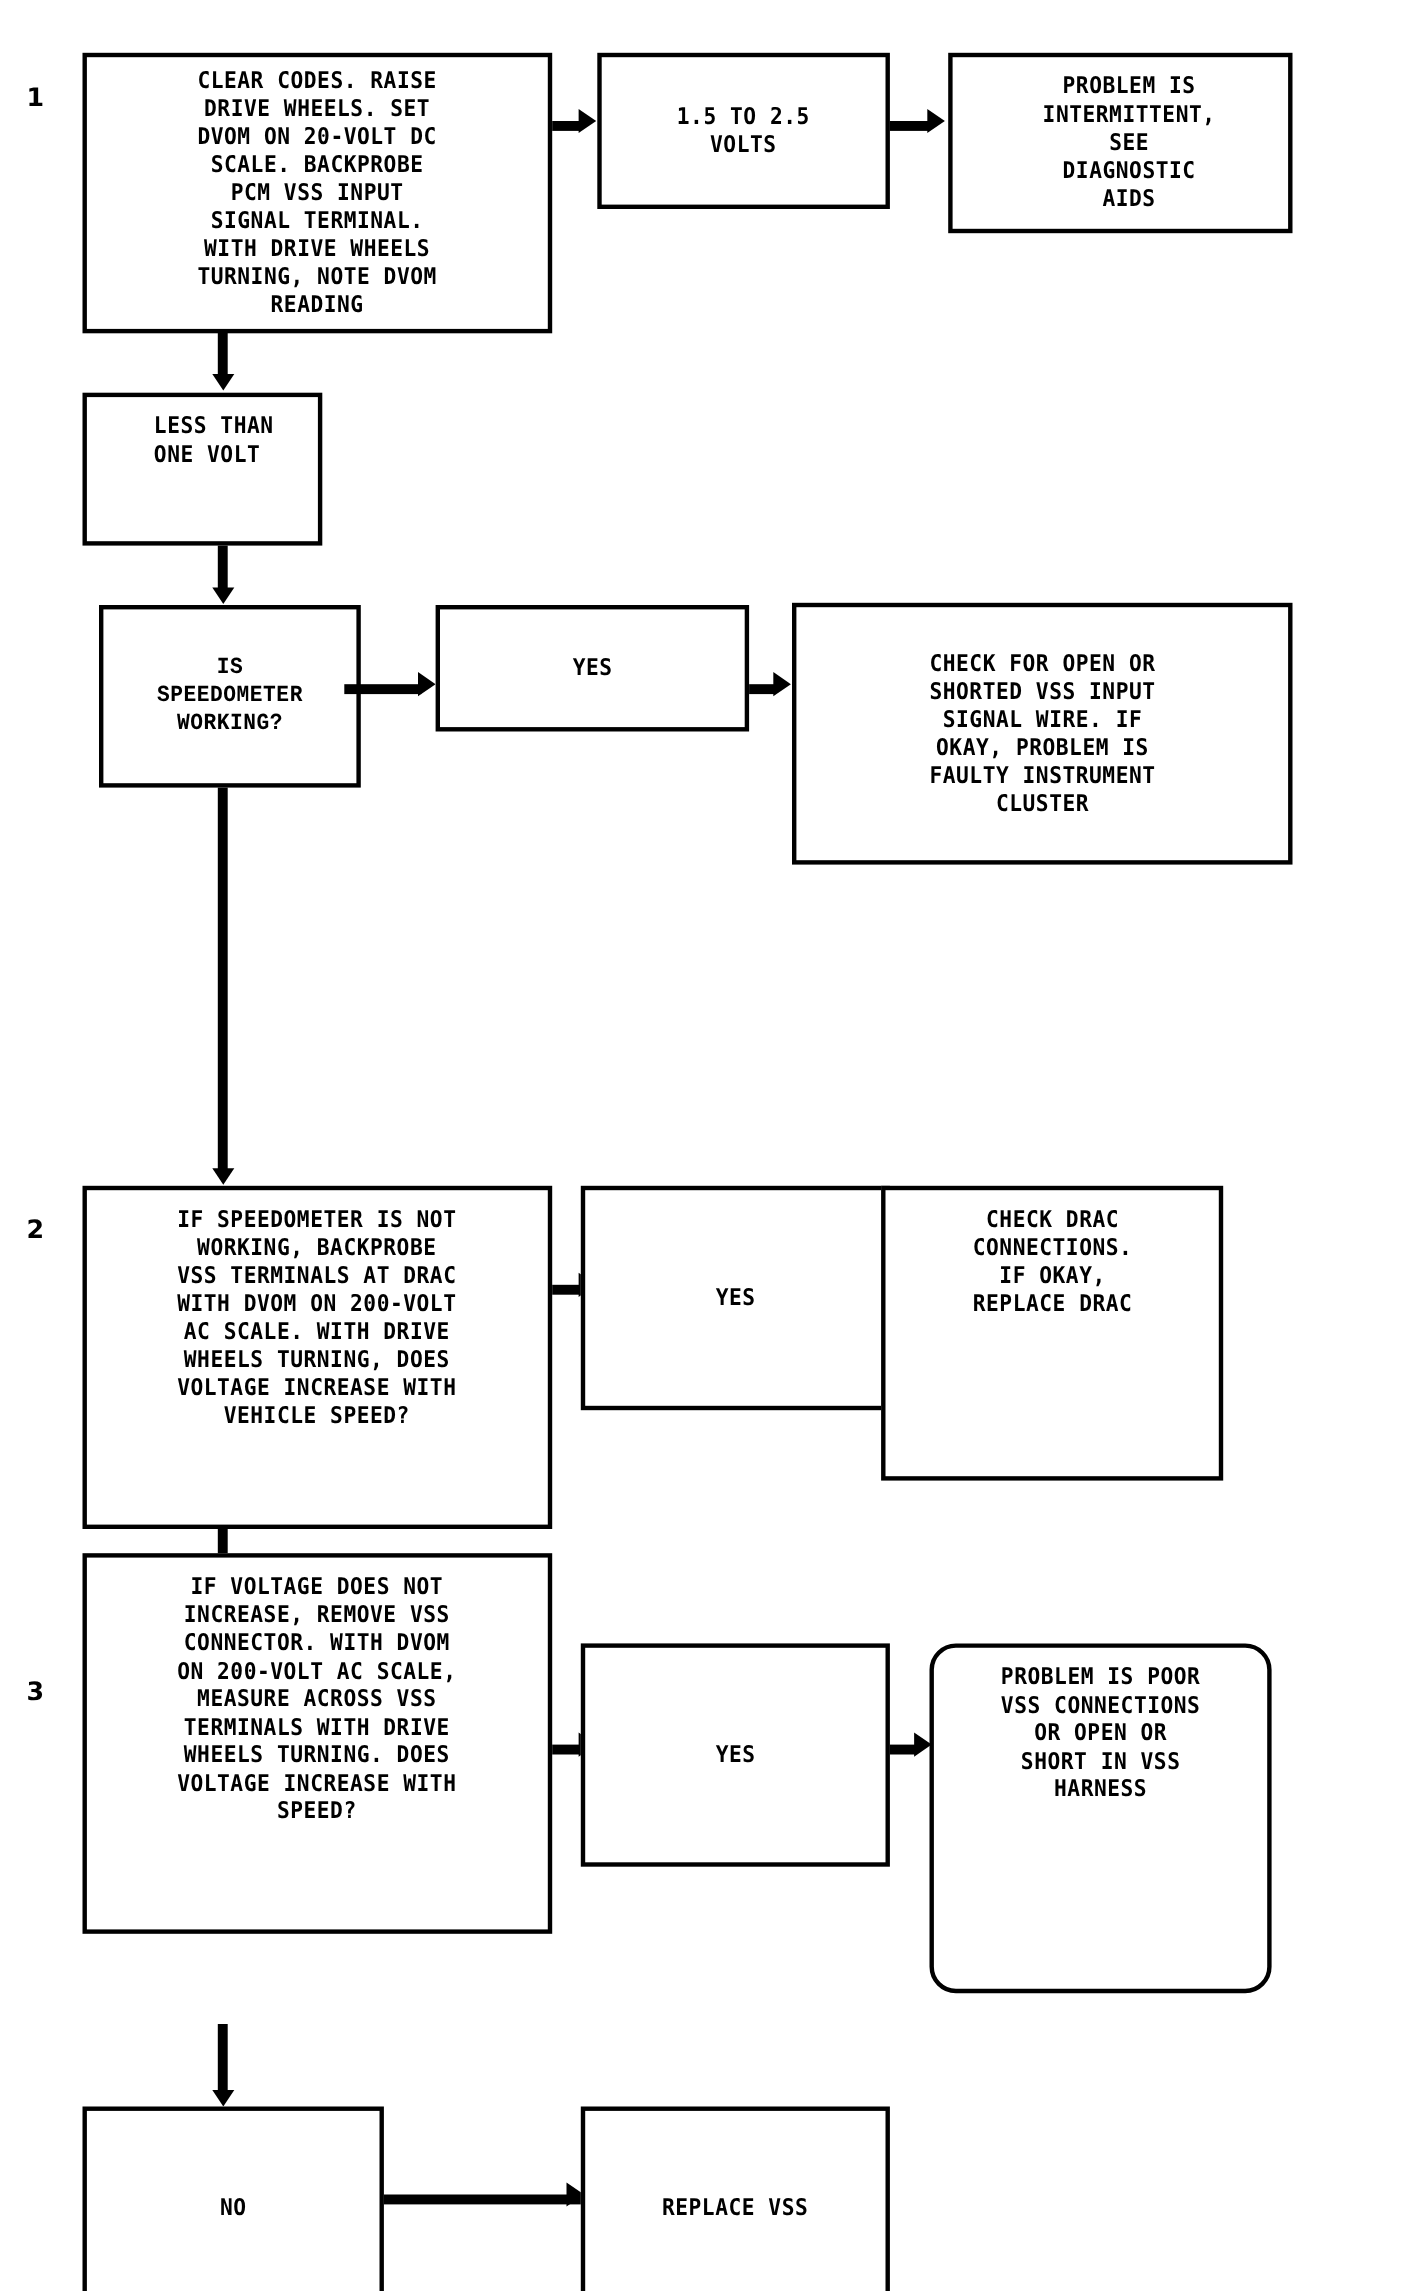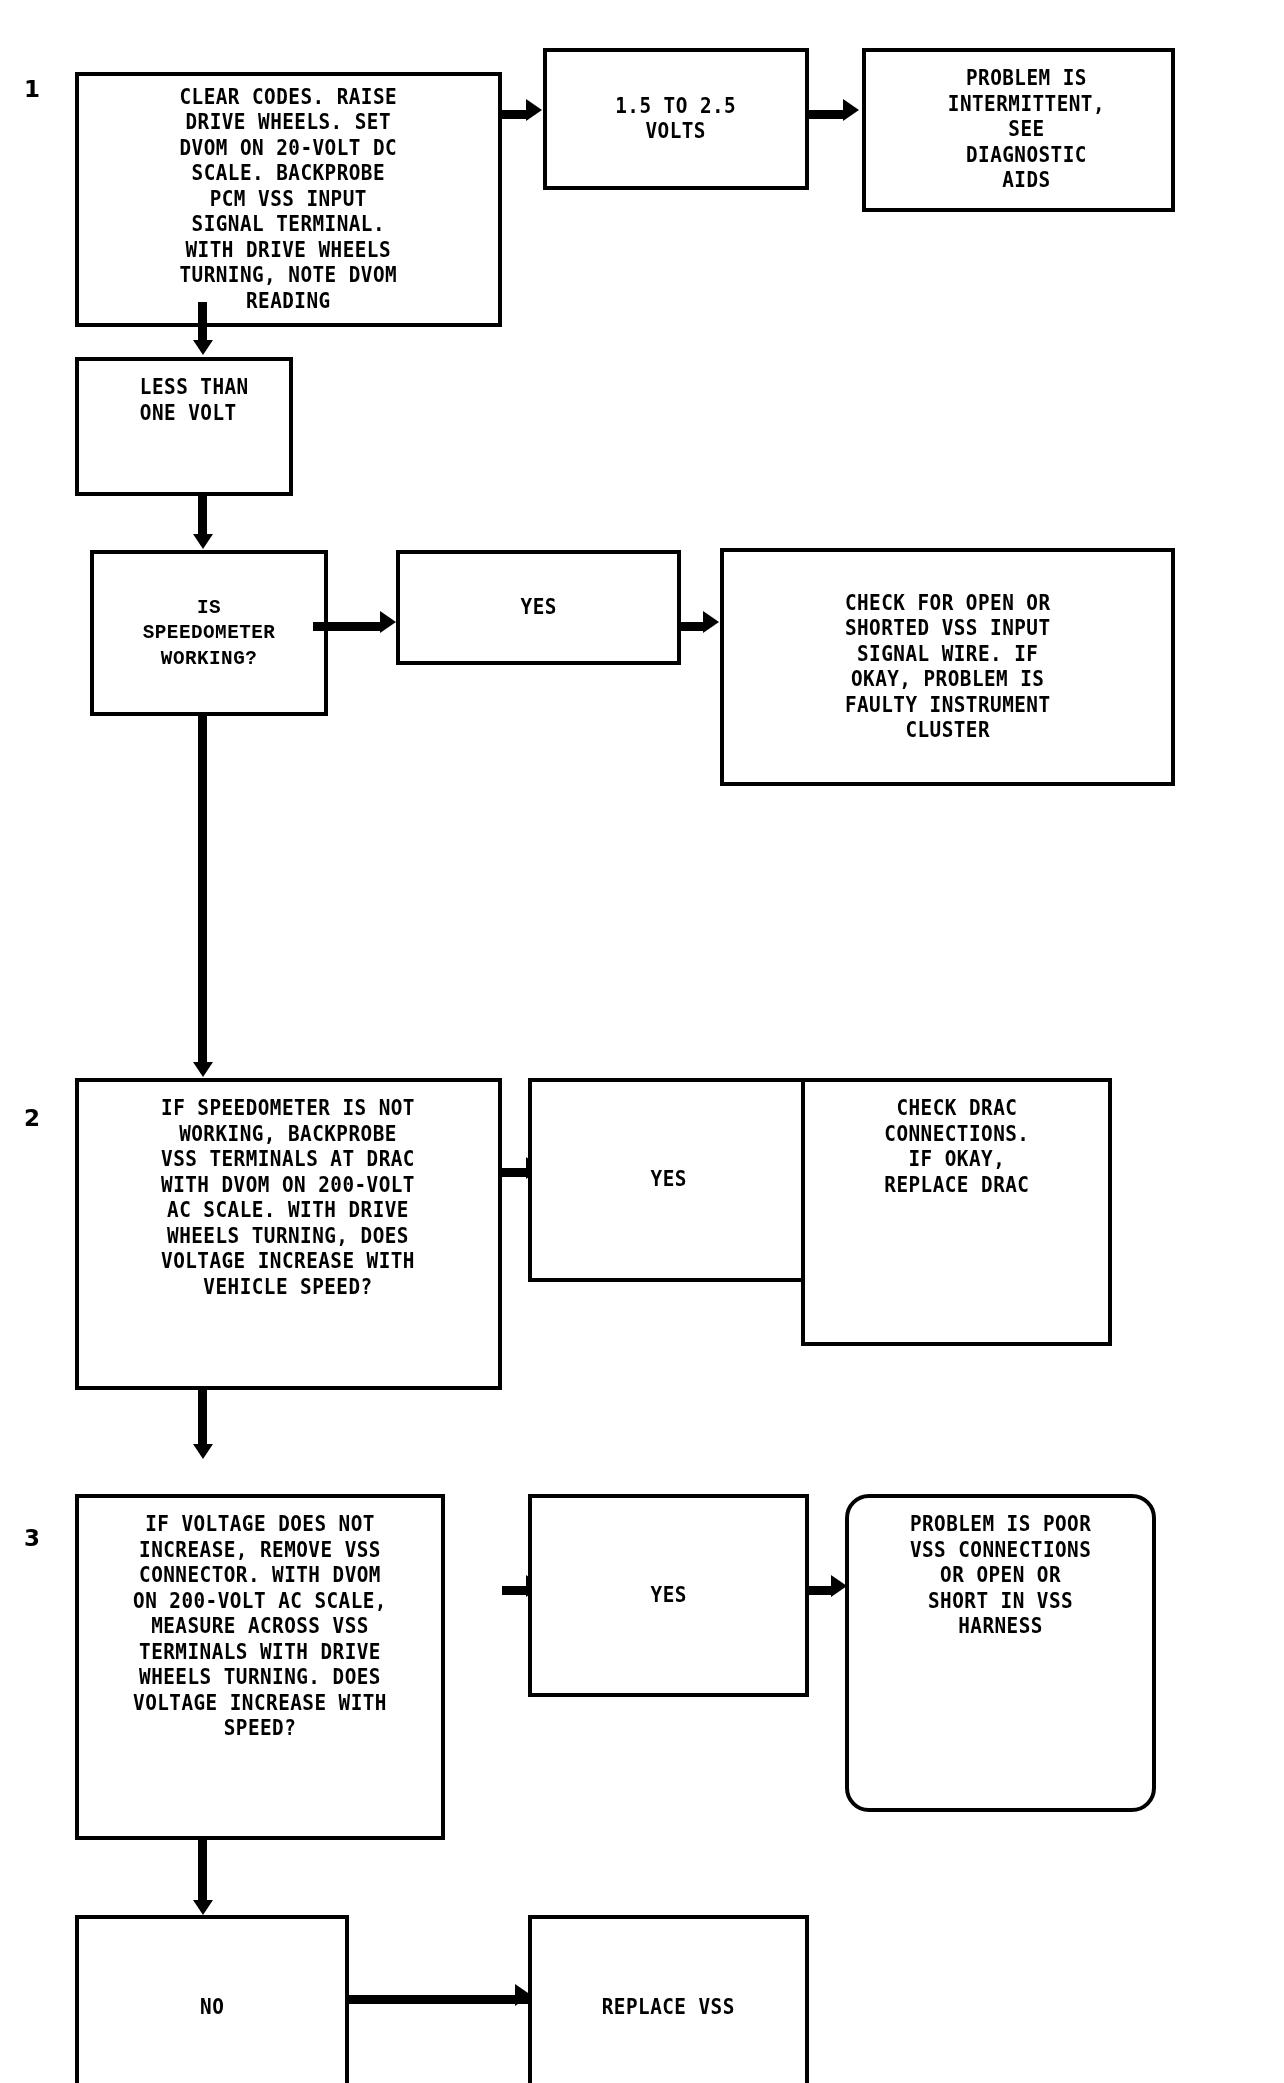--- a/index.html
+++ b/index.html
@@ -27,21 +27,21 @@
   .arrowright{position:absolute;width:0;height:0;border-top:11px solid transparent;
               border-bottom:11px solid transparent;border-left:16px solid #000;}
 </style>
 </head>
 <body>
 
 <div id="canvas">
 
   <div class="steplabel" style="left:24px;top:76px;">1</div>
 
-  <div class="box" id="b-step1" style="left:75px;top:48px;width:427px;height:255px;margin-top:24px;">
+  <div class="box" id="b-step1" style="left:75px;top:48px;width:427px;height:255px;">
     <div class="txt">CLEAR CODES. RAISE
 DRIVE WHEELS. SET
 DVOM ON 20-VOLT DC
 SCALE. BACKPROBE
 PCM VSS INPUT
 SIGNAL TERMINAL.
 WITH DRIVE WHEELS
 TURNING, NOTE DVOM
 READING</div>
   </div>
@@ -132,21 +132,21 @@
 CONNECTIONS.
 IF OKAY,
 REPLACE DRAC</div>
   </div>
 
   <div class="vline" style="left:198px;top:1390px;height:58px;"></div>
   <div class="arrowdown" style="left:193px;top:1444px;"></div>
 
   <div class="steplabel" style="left:24px;top:1525px;">3</div>
 
-  <div class="box topalign" id="b-step3" style="left:75px;top:1494px;width:370px;height:346px;">
+  <div class="box topalign" id="b-step3" style="left:75px;top:1412px;width:427px;height:346px;">
     <div class="txt">IF VOLTAGE DOES NOT
 INCREASE, REMOVE VSS
 CONNECTOR. WITH DVOM
 ON 200-VOLT AC SCALE,
 MEASURE ACROSS VSS
 TERMINALS WITH DRIVE
 WHEELS TURNING. DOES
 VOLTAGE INCREASE WITH
 SPEED?</div>
   </div>

